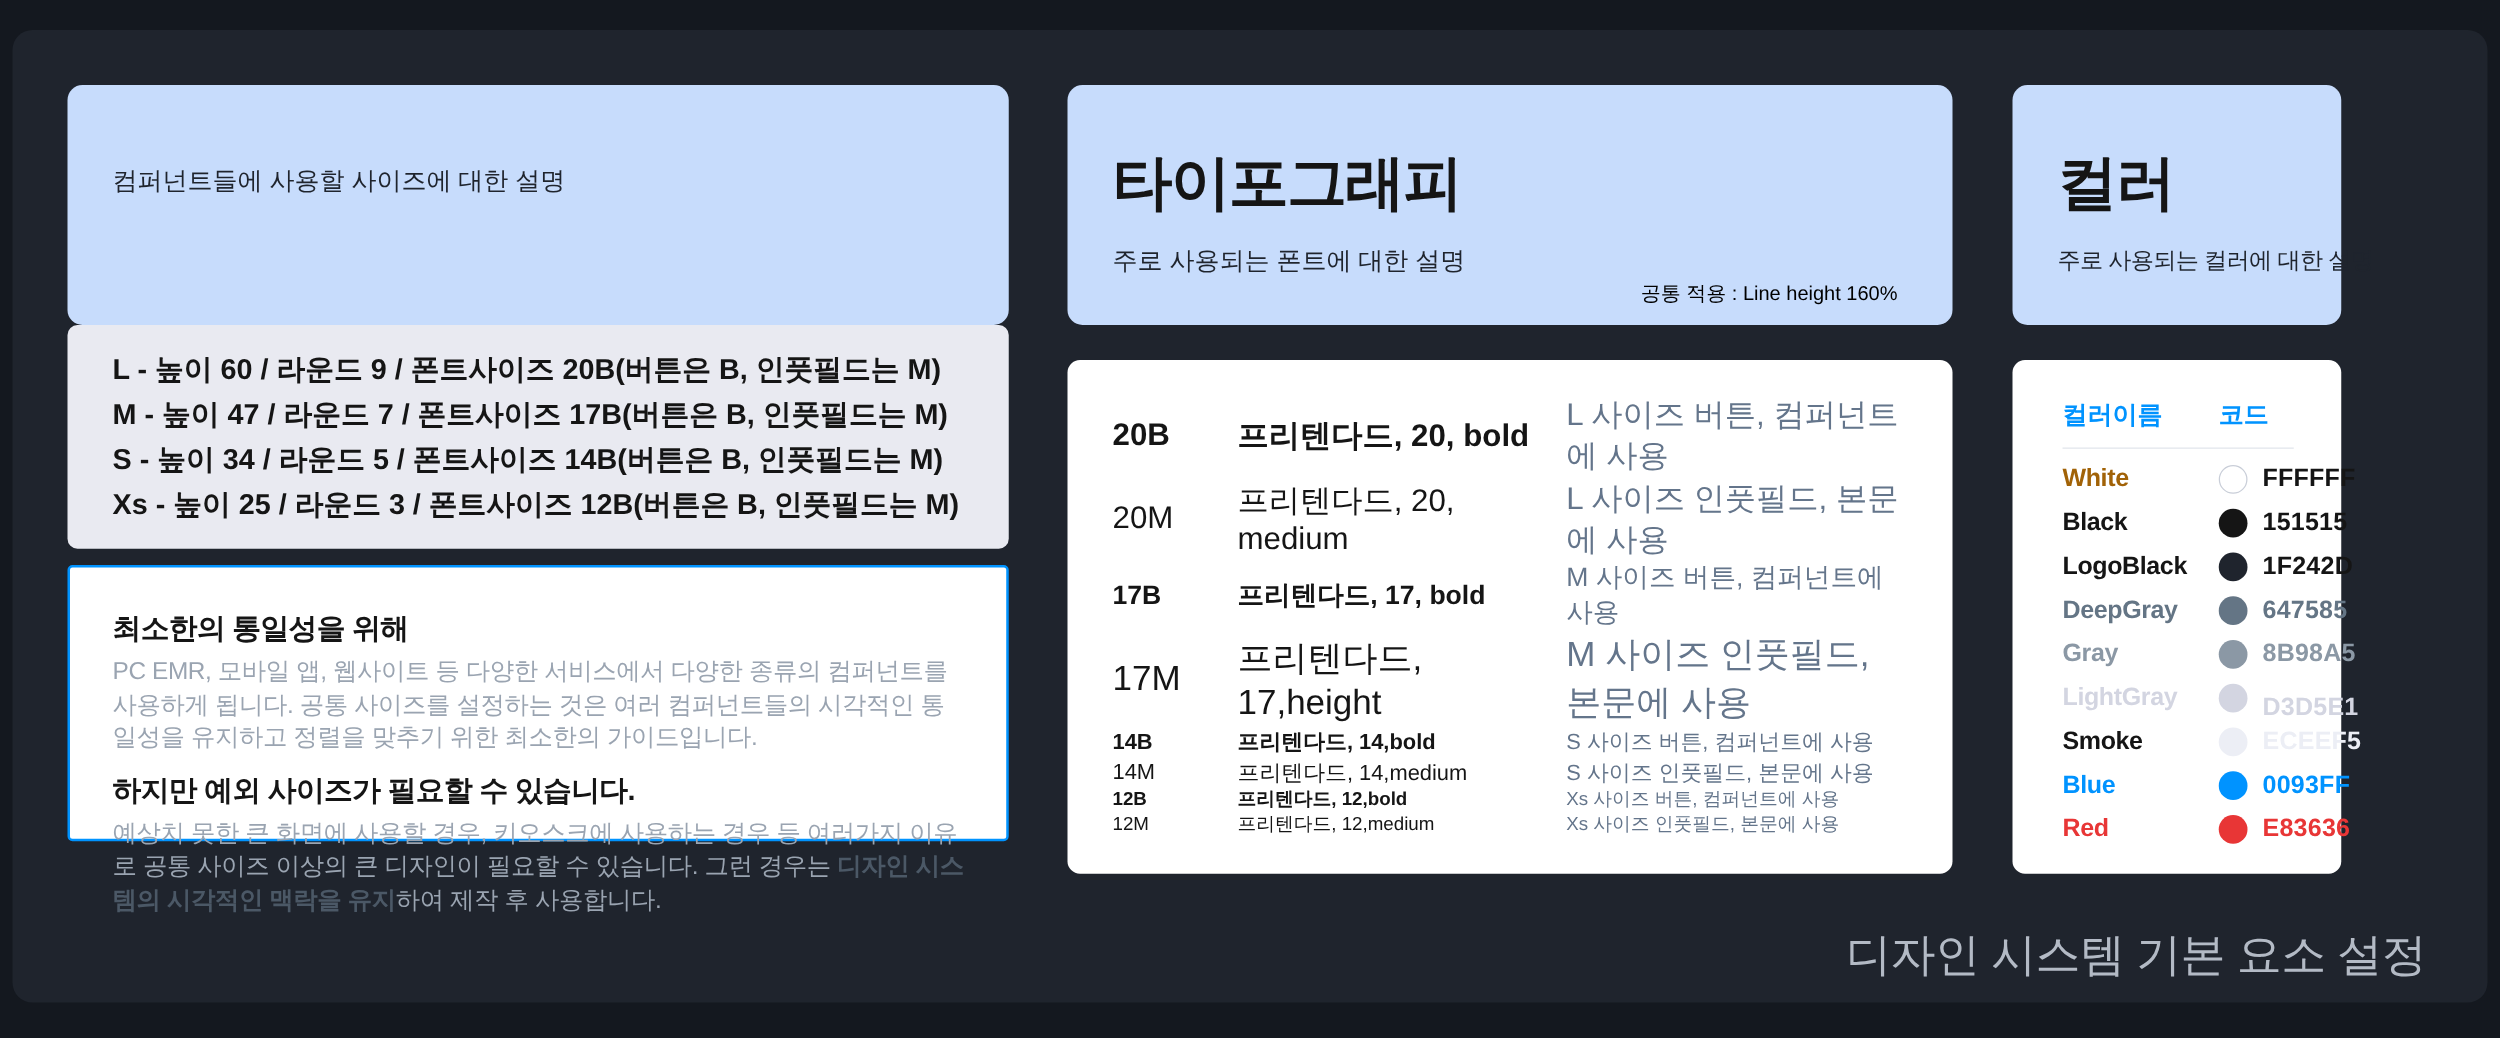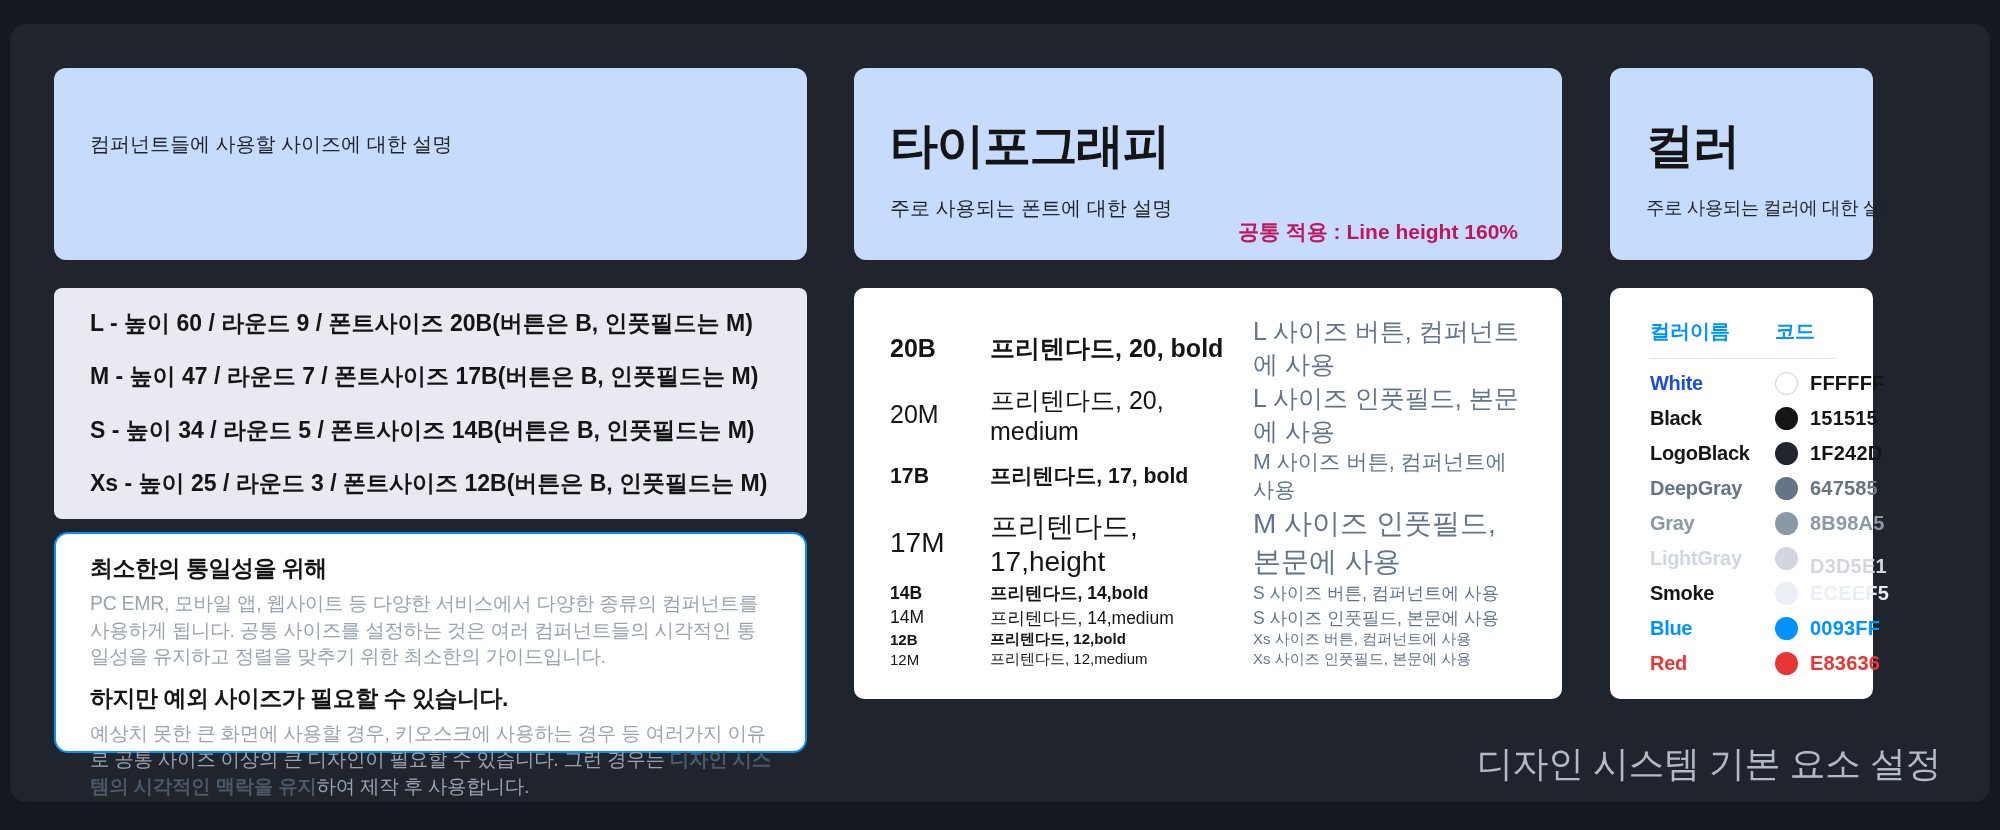--- a/index.html
+++ b/index.html
@@ -7,24 +7,24 @@
   body{background:#14181F;font-family:"Liberation Sans","DejaVu Sans",sans-serif;position:relative;overflow:hidden}
   .canvas{position:absolute;left:10px;top:24px;width:1980px;height:778px;background:#1F242D;border-radius:16px}
   .col{position:absolute;top:68px}
   .col-size{left:54px;width:753px}
   .col-typo{left:854px;width:708px}
   .col-color{left:1610px;width:263px}
   .header-card{height:192px;background:#C7DCFC;border-radius:12px;padding:46px 36px 0;position:relative}
   .panel-title{font-size:48px;font-weight:800;color:#151515;letter-spacing:-1.5px;white-space:nowrap}
   .panel-subtitle{margin-top:17px;font-size:20px;font-weight:500;color:#1F242D;white-space:nowrap}
   .col-color .panel-subtitle{font-size:18.5px;letter-spacing:-0.5px}
-  .common-note{position:absolute;right:44px;bottom:14px;font-size:21px;font-weight:700;color:#be185d;white-space:nowrap}
-  .size-list-card{margin-top:28px;height:231px;background:#E9EAF1;border-radius:8px;padding:20px 36px;display:flex;flex-direction:column;justify-content:space-between}
+  .common-note{position:absolute;right:44px;bottom:14px;font-size:16px;font-weight:400;color:#000000;white-space:nowrap}
+  .size-list-card{height:179px;background:#E9EAF1;border-radius:8px;padding:20px 36px;display:flex;flex-direction:column;justify-content:space-between}
   .size-line{font-size:23px;font-weight:700;color:#151515;white-space:nowrap}
-  .note-card{margin-top:13px;height:221px;background:#FFFFFF;border:2.5px solid #0093FF;border-radius:14px;padding:19px 34px 0}
+  .note-card{margin-top:13px;height:221px;background:#FFFFFF;border:2.5px solid #0093FF;border-radius:4px;padding:33px 34px 0}
   .note-h{font-size:23px;font-weight:700;color:#151515;letter-spacing:-0.5px}
   .note-p{margin-top:6px;margin-bottom:13px;font-size:19.5px;line-height:26.5px;font-weight:500;color:#9AA4B1;letter-spacing:-0.3px}
   .note-strong{color:#4B5866;font-weight:700}
   .typo-card{margin-top:28px;height:411px;background:#FFFFFF;border-radius:10px;padding:27px 36px 30px;display:flex;flex-direction:column;justify-content:space-between}
   .t-row{display:flex;align-items:center;color:#151515}
   .t-label{width:100px;flex:none}
   .t-font{width:263px;flex:none}
   .t-usage{flex:1;font-weight:500;color:#64758B}
   .color-card{margin-top:28px;height:411px;background:#FFFFFF;border-radius:10px;padding:30px 38px 24px 40px}
   .c-head{display:flex;font-size:20px;font-weight:700;color:#0093FF}
@@ -129,21 +129,21 @@
   </div>
   <div class="color-card">
     <div class="c-head">
       <div class="c-head-name">컬러이름</div>
       <div class="c-head-code">코드</div>
     </div>
     <div class="c-divider"></div>
     <div class="c-rows">
 
         <div class="c-row">
-          <div class="c-name" style="color: #1d4ed8;">White</div>
+          <div class="c-name" style="color: #a16207;">White</div>
           <div class="c-swatch" style="background: rgb(255, 255, 255); border: 1.5px solid rgb(201, 206, 216);"></div>
           <div class="c-code" style="color: rgb(21, 21, 21);">FFFFFF</div>
         </div>
 
         <div class="c-row">
           <div class="c-name" style="color: rgb(21, 21, 21);">Black</div>
           <div class="c-swatch" style="background: rgb(21, 21, 21);"></div>
           <div class="c-code" style="color: rgb(21, 21, 21);">151515</div>
         </div>
 

